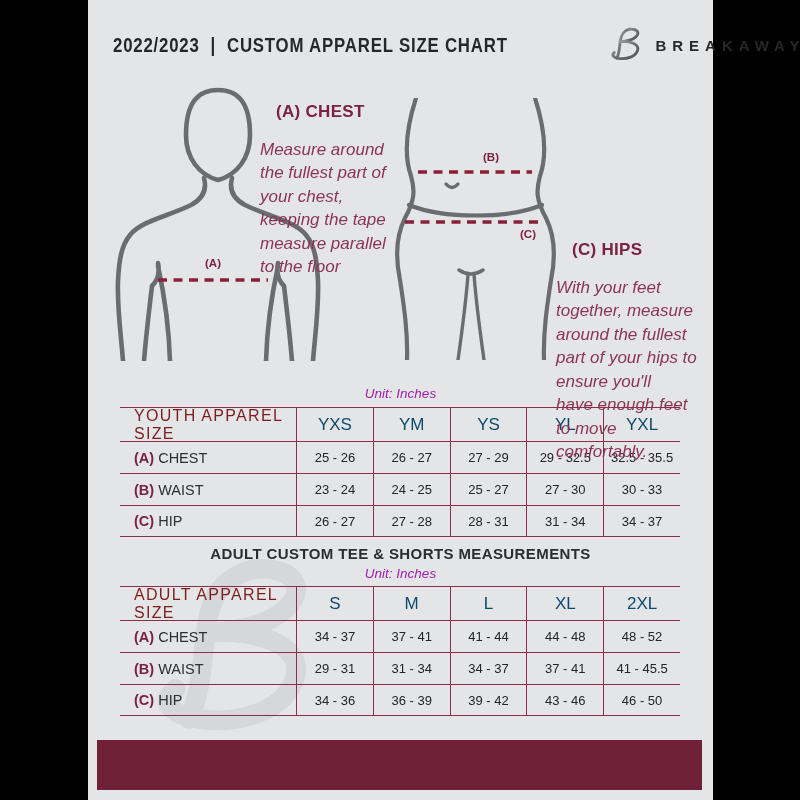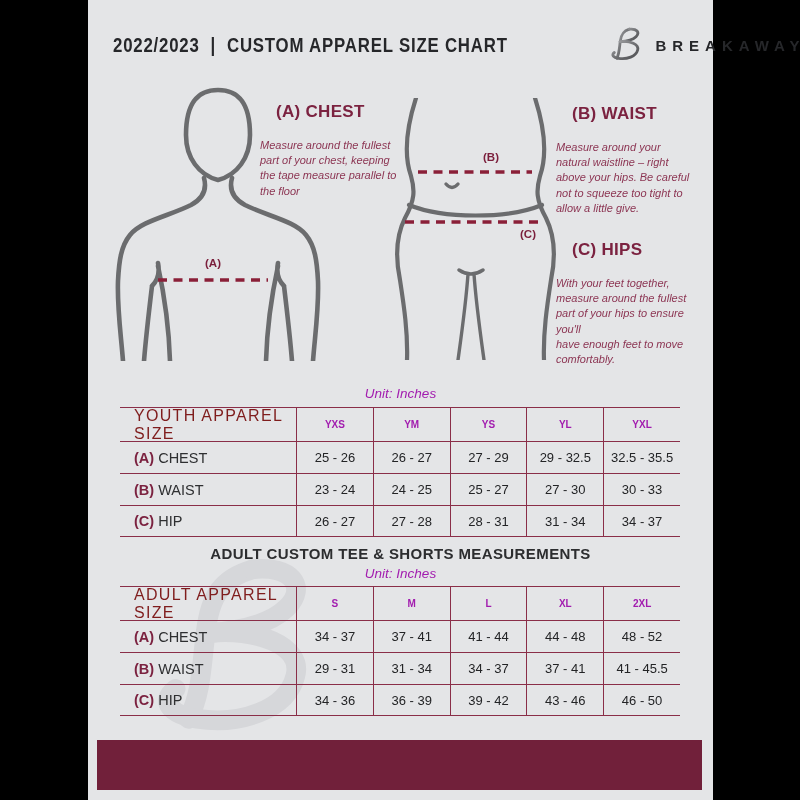--- a/index.html
+++ b/index.html
@@ -23,40 +23,40 @@
 
   
   .fig{position:absolute;z-index:2;}
   #fig-upper{left:25px;top:83px;}
   #fig-lower{left:300px;top:98px;}
   .marker{position:absolute;z-index:3;color:#7b1f3c;font-weight:700;font-size:11.5px;}
 
   
   .guide-block{position:absolute;z-index:3;}
   .guide-block h3{margin:16px;font-size:17px;font-weight:800;letter-spacing:.3px;color:#7b2240;}
-  .guide-block p{margin:8px 0 0;font-style:italic;font-size:11px;line-height:1.38;
+  .guide-block p{margin:8px 0 0;font-style:italic;font-size:17px;line-height:1.38;
                  color:#8c3553;white-space:pre-line;}
   #guide-chest{left:172px;top:86px;width:140px;}
   #guide-waist{left:468px;top:88px;width:140px;}
   #guide-hips{left:468px;top:224px;width:148px;}
 
   
   .tbl-title{position:absolute;left:0;width:625px;text-align:center;z-index:2;
              font-weight:700;font-size:15px;letter-spacing:.4px;color:#2c2d2f;}
   .tbl-sub{position:absolute;left:0;width:625px;text-align:center;z-index:2;
            font-style:italic;font-size:13.5px;color:#a21caf;}
   #youth-title{top:365px;} #youth-sub{top:386px;}
   #adult-title{top:545px;} #adult-sub{top:566px;}
   .size-table{position:absolute;left:32px;width:560px;display:grid;z-index:2;
               grid-template-columns:176px repeat(5,1fr);grid-template-rows:34px 32px 32px 32px;}
   #youth-table{top:407px;} #adult-table{top:586px;}
   .st-cell{border-top:1.5px solid #8a2e48;display:flex;align-items:center;justify-content:center;}
   .st-cell.mid{border-left:1.5px solid #8a2e48;}
   .st-cell.last{border-bottom:1.5px solid #8a2e48;}
-  .st-head{font-weight:700;font-size:10px;color:#a21caf;}
+  .st-head{font-weight:400;font-size:17px;color:#0c4a6e;}
   .st-cell.first{justify-content:flex-start;padding-left:14px;}
   .st-head.first{font-weight:400;font-size:16px;letter-spacing:1.3px;color:#7f1d1d;}
   .st-label{font-size:14.5px;color:#2e2f31;}
   .pfx{color:#7b2240;font-weight:700;}
   .st-val{font-size:13px;color:#232426;}
 
   
   .footer-bar{position:absolute;left:9px;top:740px;width:605px;height:50px;background:#71203a;z-index:4;}
 </style>
 </head>
@@ -119,24 +119,20 @@
     <path d="M 30 74 H 144" stroke="#8a1f38" stroke-width="3.5" stroke-dasharray="9 6.5" fill="none"></path>
     <path d="M 17 124 H 152" stroke="#8a1f38" stroke-width="3.5" stroke-dasharray="9 6.5" fill="none"></path>
   </svg>
   <span class="marker" style="left:395px;top:151px;">(B)</span>
   <span class="marker" style="left:432px;top:228px;">(C)</span>
 
   <div id="guide-chest" class="guide-block">
     <h3>(A) CHEST</h3>
     <p>Measure around the fullest part of your chest, keeping the tape measure parallel to the floor</p>
   </div>
-  <div id="guide-waist" class="guide-block">
-    <h3>(B) WAIST</h3>
-    <p>Measure around your natural waistline – right above your hips. Be careful not to squeeze too tight to allow a little give.</p>
-  </div>
   <div id="guide-hips" class="guide-block">
     <h3>(C) HIPS</h3>
     <p>With your feet together, measure around the fullest part of your hips to ensure you'll
 have enough feet to move comfortably.</p>
   </div>
 
   <div id="youth-sub" class="tbl-sub">Unit: Inches</div>
   <div id="youth-table" class="size-table">
       <div class="st-cell st-head first">YOUTH APPAREL SIZE</div>
       <div class="st-cell st-head mid">YXS</div>

